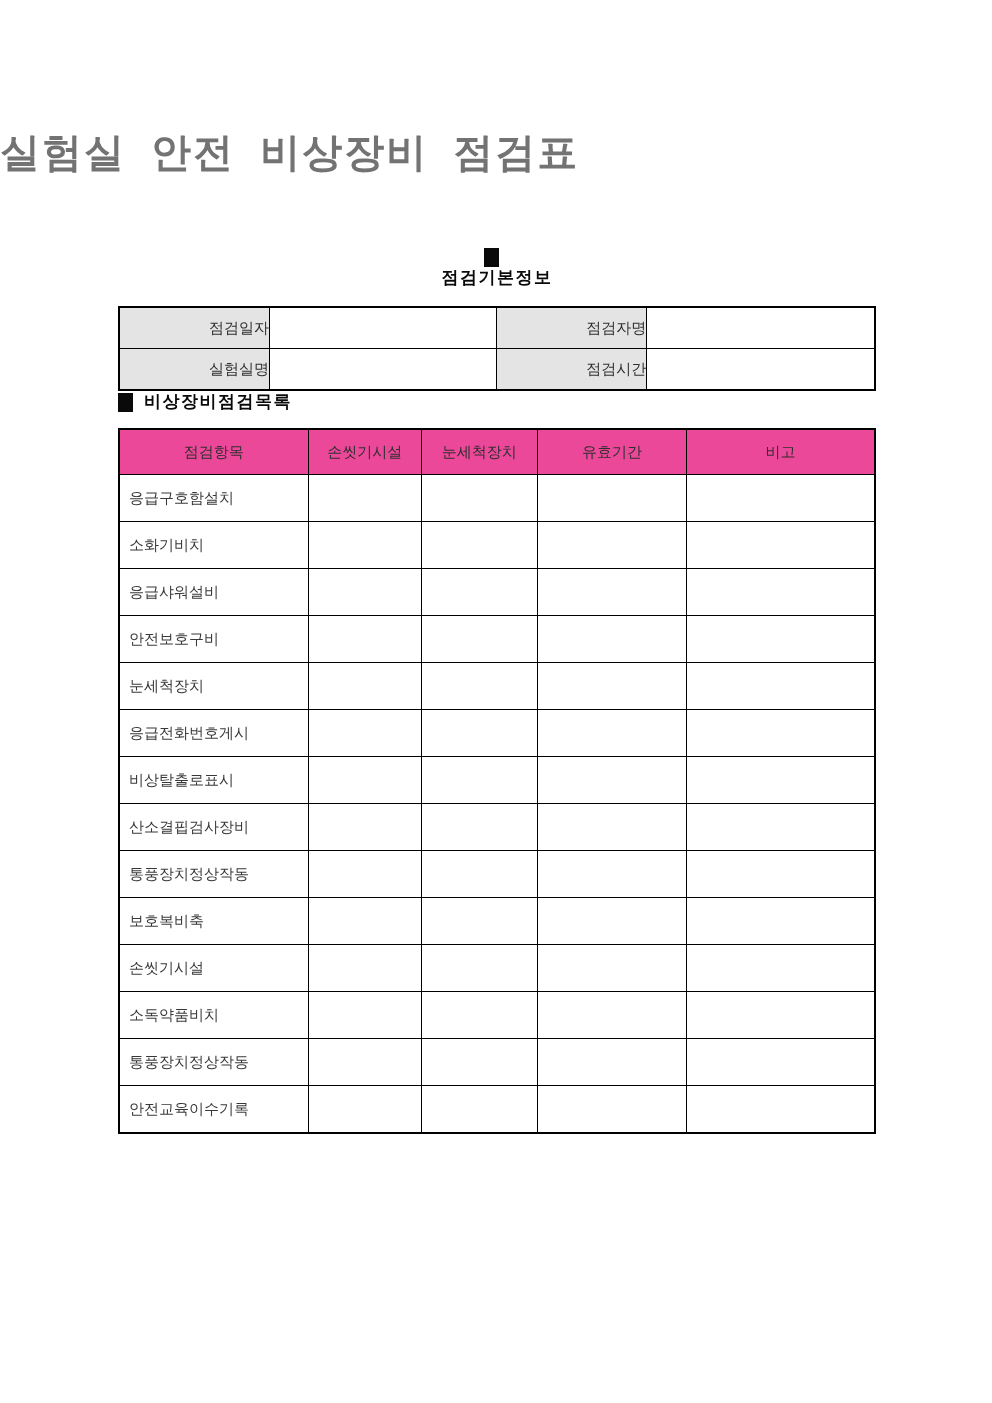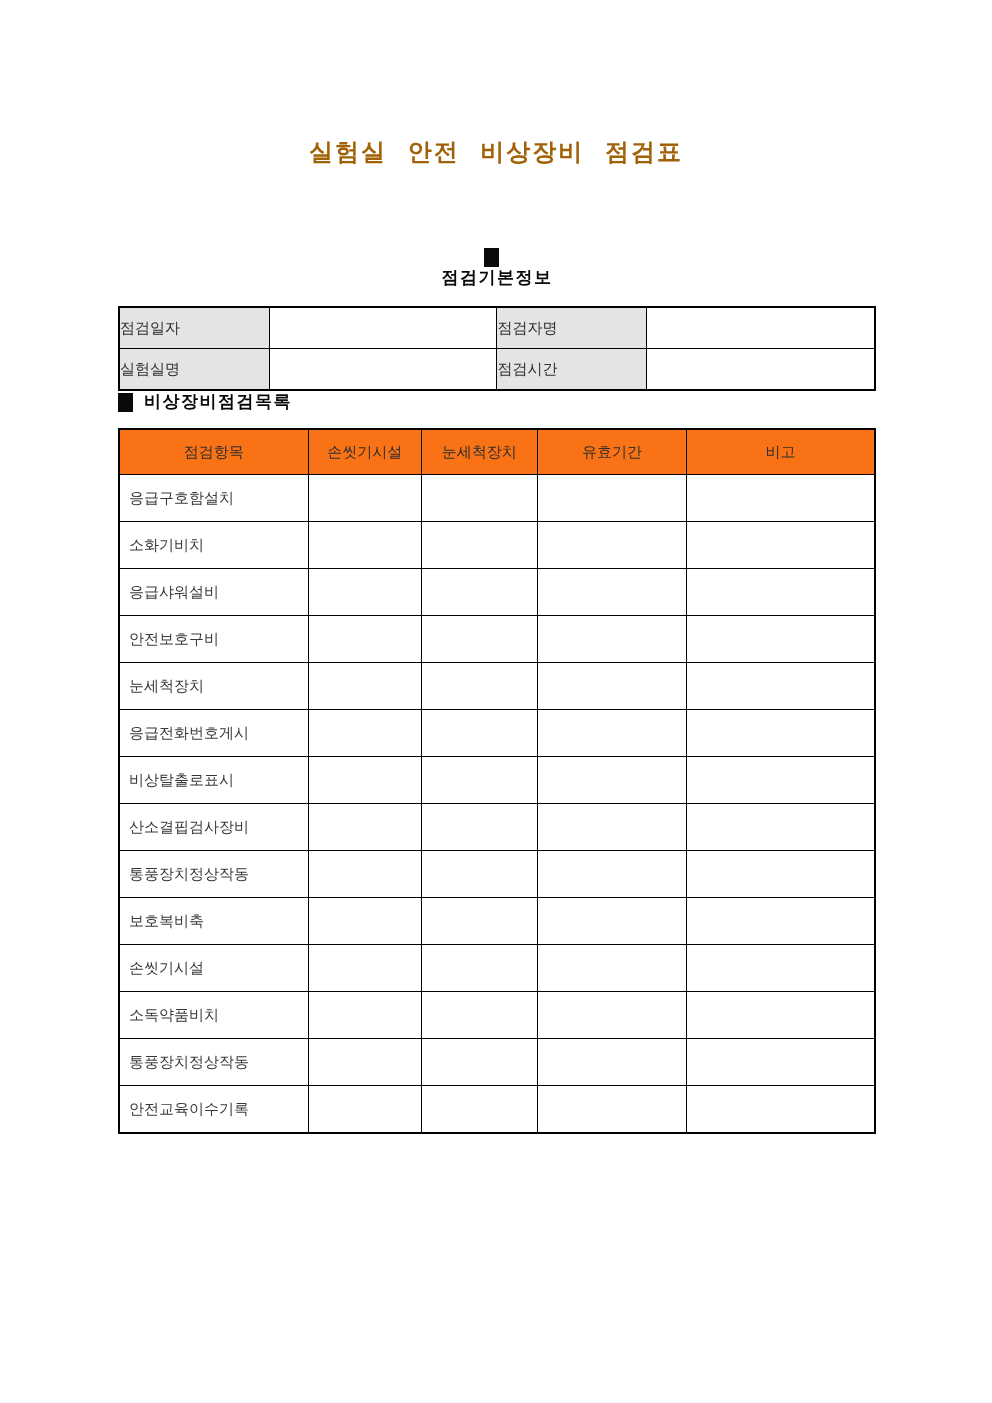--- a/index.html
+++ b/index.html
@@ -9,25 +9,25 @@
     height: 1403px;
     background: #ffffff;
     font-family: "Liberation Sans", sans-serif;
     color: #1a1a1a;
     overflow: hidden;
     margin: 0 auto;
   }
   .doc-title {
     margin: 0;
     padding-top: 134px;
-    text-align: center;
-    font-size: 24px;
+    text-align: left;
+    font-size: 40px;
     line-height: 36px;
     font-weight: bold;
-    color: #a16207;
+    color: #737373;
     letter-spacing: 2px;
     word-spacing: 12px;
   }
   .content {
     width: 758px;
     margin: 0 auto 0 118px;
   }
   .section-heading {
     display: flex;
     align-items: center;
@@ -62,27 +62,27 @@
     border: 1px solid #000000;
     font-weight: normal;
     color: #2e2e2e;
     padding: 0;
     overflow: hidden;
     white-space: nowrap;
   }
   .basic-table td { height: 40px; }
   .label-cell {
     background: #e4e4e4;
-    text-align: left;
+    text-align: right;
   }
   .value-cell { background: #ffffff; }
 
   .check-table th {
     height: 44px;
-    background: #f97316;
+    background: #ec4899;
     text-align: center;
   }
   .check-table td { height: 46px; }
   .item-cell {
     text-align: left;
     padding-left: 9px;
     color: #383838;
   }
   .blank-cell { background: #ffffff; }
 </style>

